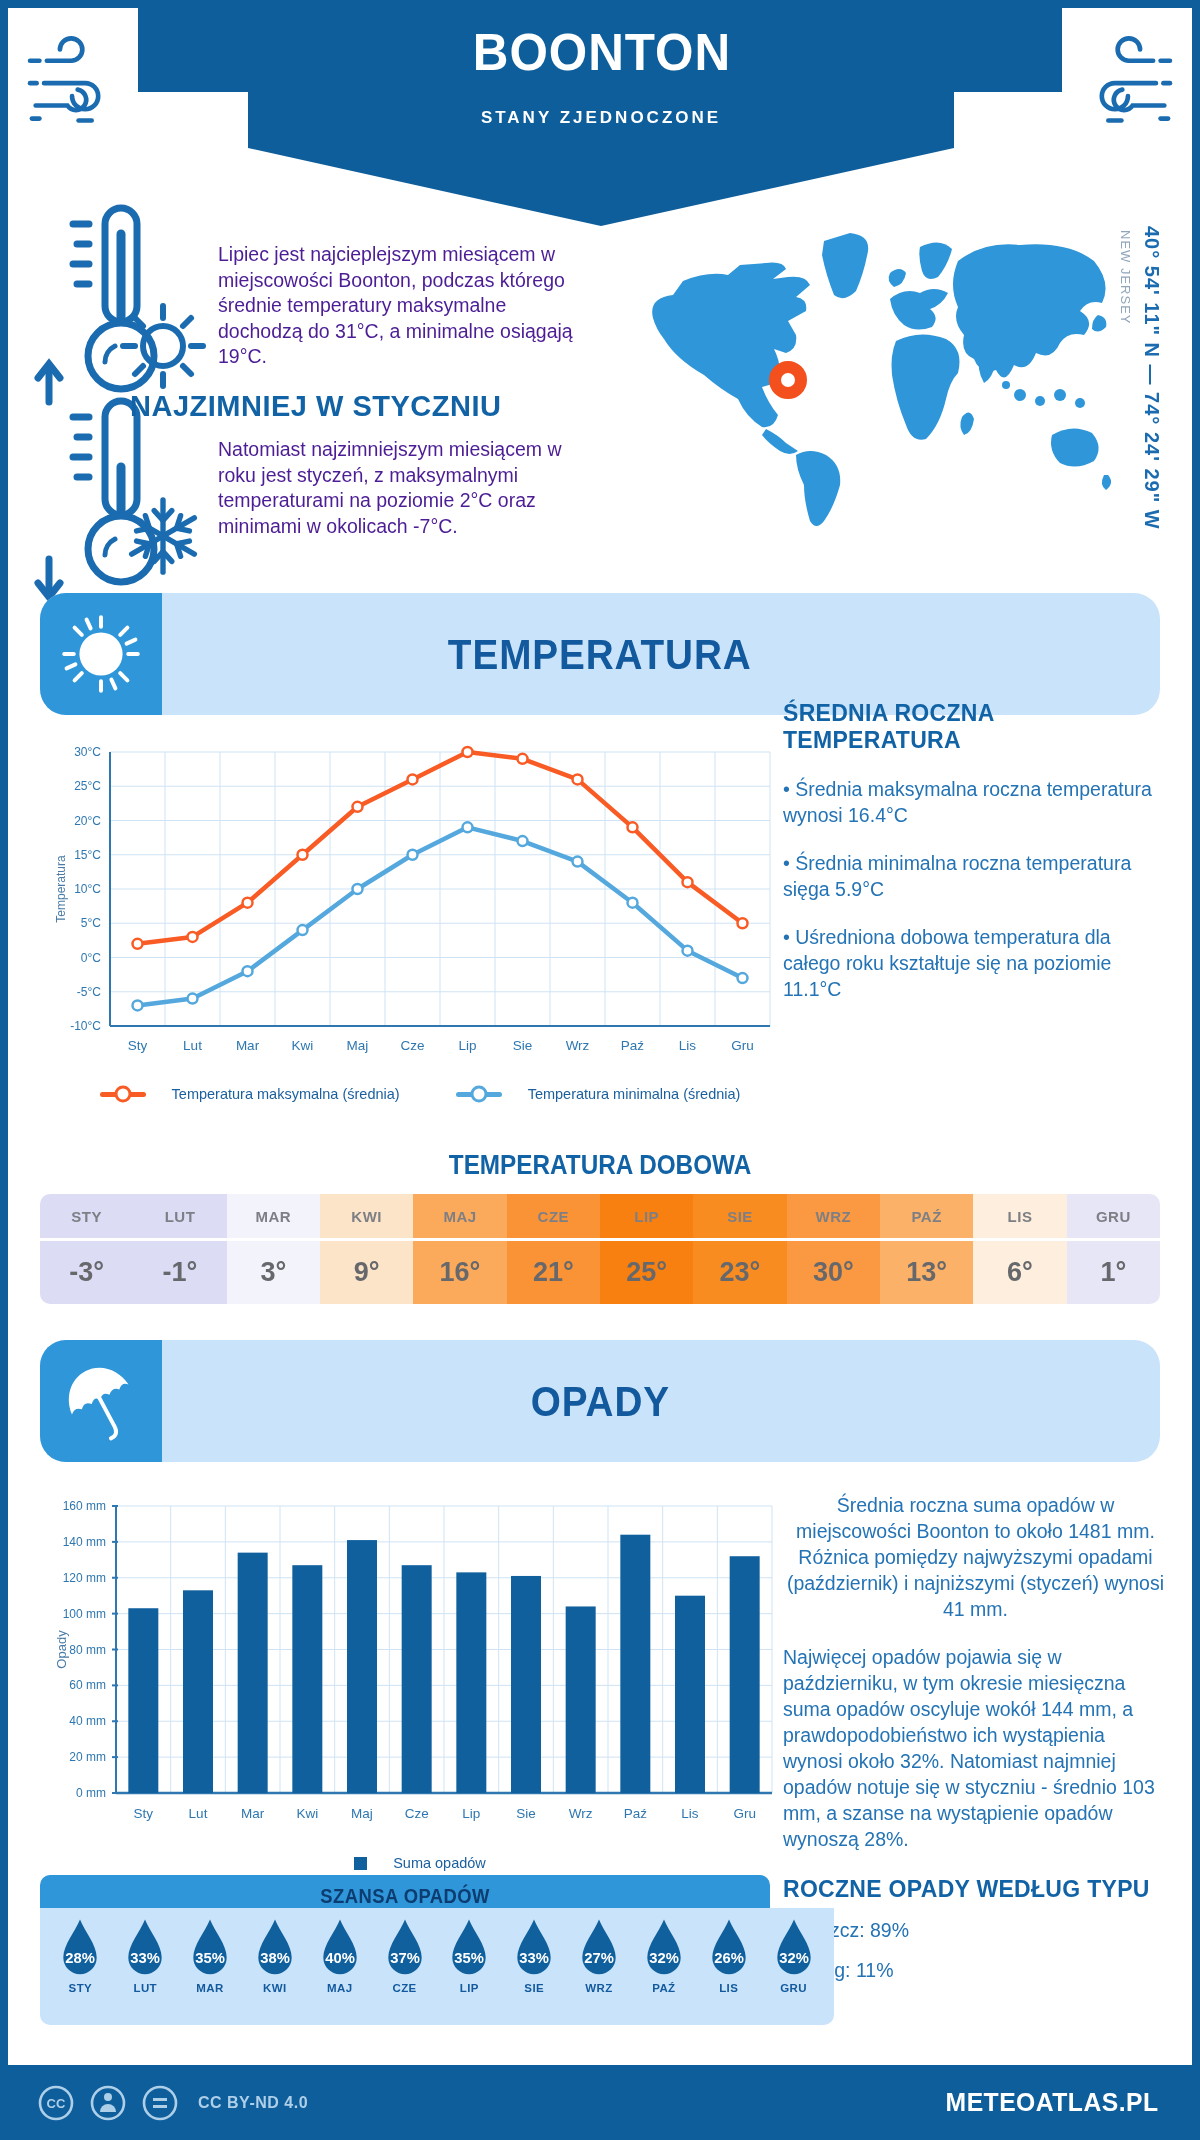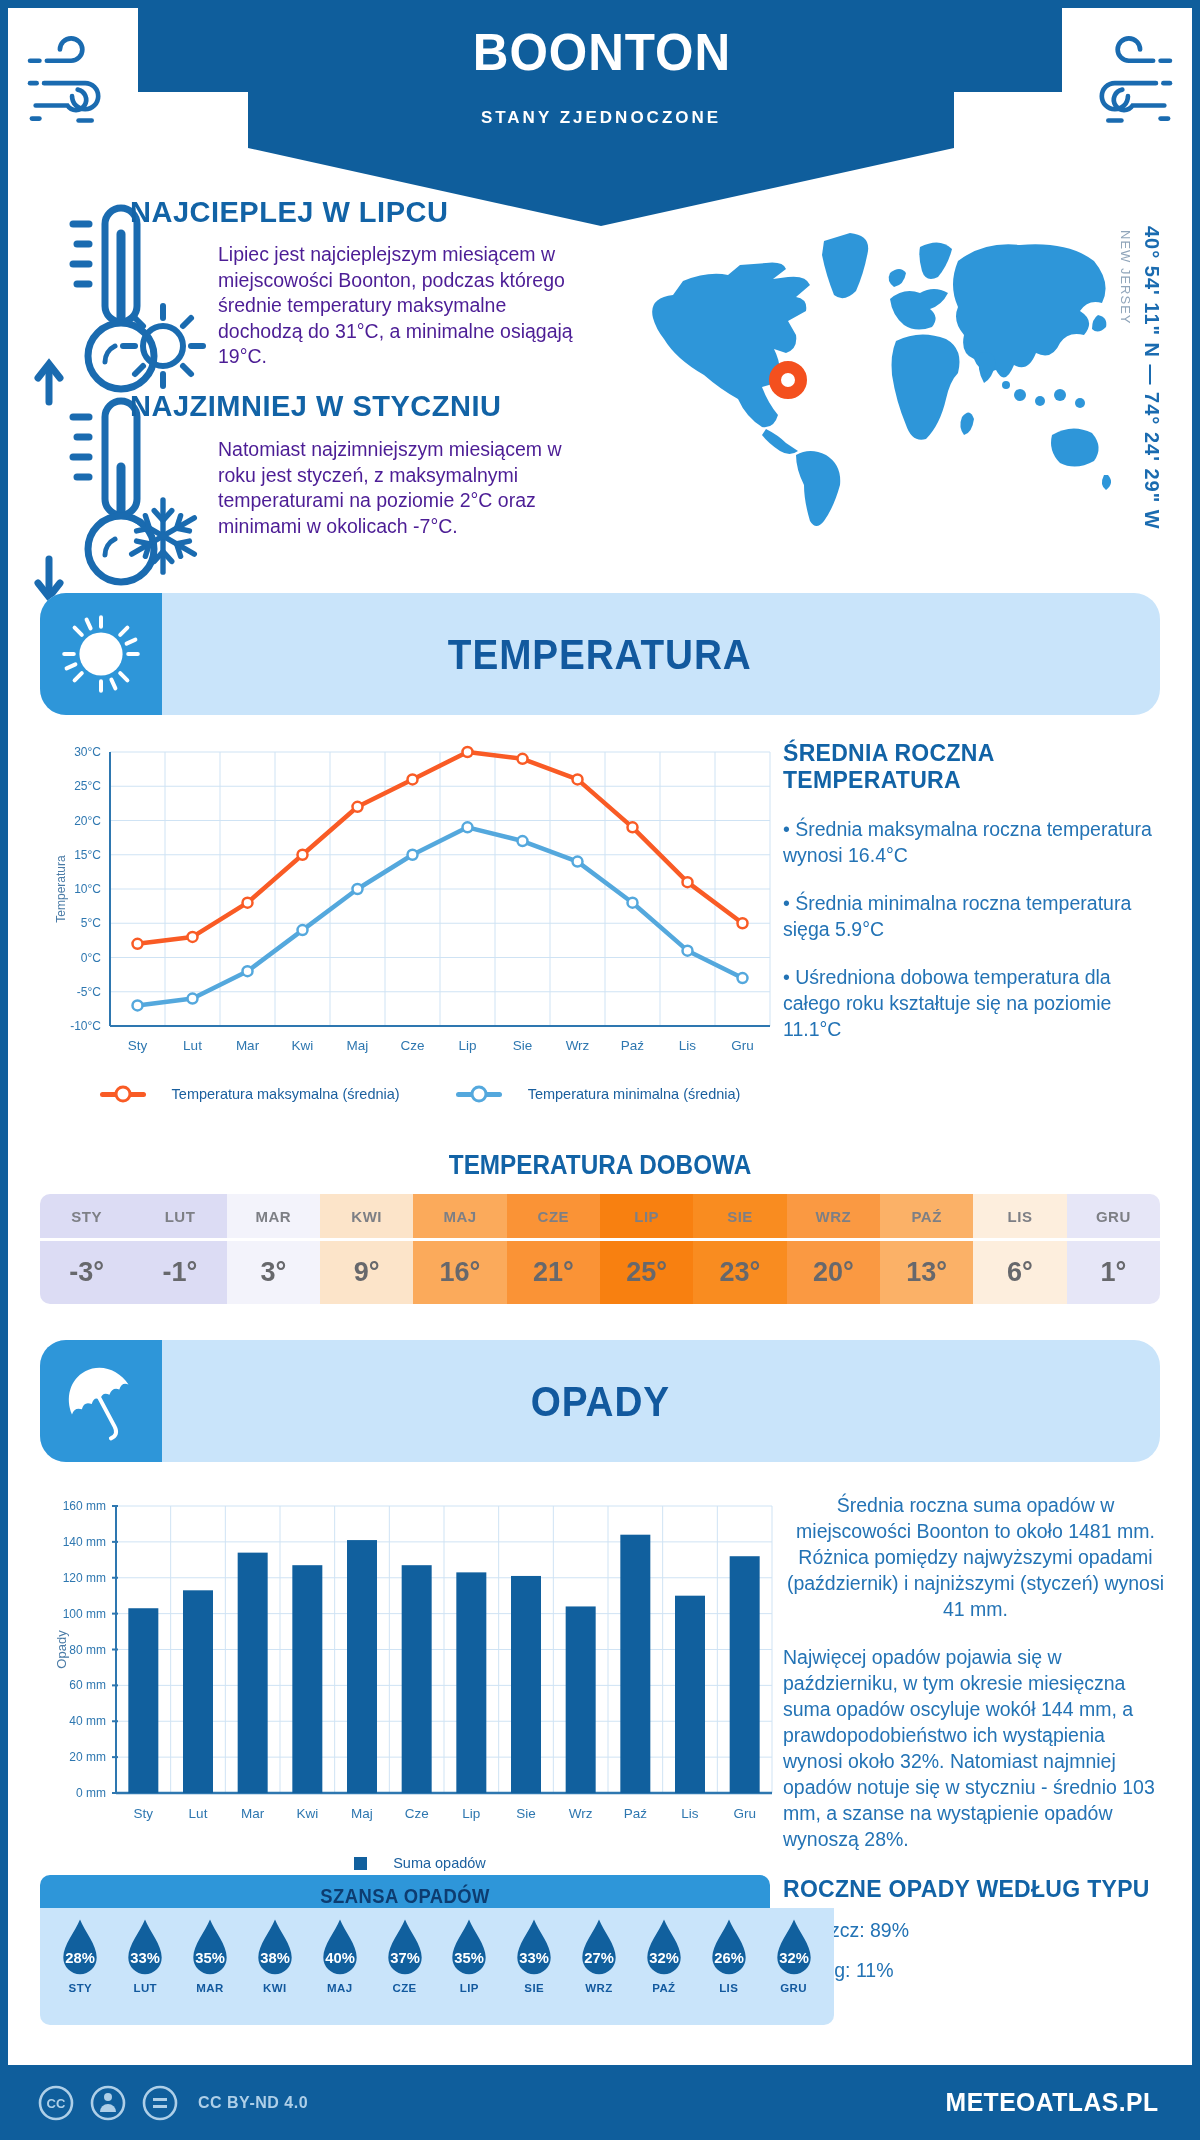--- a/index.html
+++ b/index.html
@@ -38,21 +38,21 @@
     justify-content:center;color:#12599e;font-size:43px;font-weight:800;letter-spacing:1px;}
 
   .chart-block{position:absolute;left:52px;width:736px;}
   .legend{display:flex;justify-content:center;gap:56px;margin-top:14px;align-items:center;}
   .legend-item{display:flex;align-items:center;gap:26px;color:#1a5f9e;font-size:14.5px;}
   .lseg{position:relative;width:46px;height:5px;border-radius:3px;}
   .lring{position:absolute;left:50%;top:50%;width:11px;height:11px;border-radius:50%;background:#fff;
     border:3px solid;transform:translate(-50%,-50%);}
   .lsq{width:13px;height:13px;}
 
-  .annual{position:absolute;left:783px;top:740px;width:385px;}
+  .annual{position:absolute;left:783px;top:700px;width:385px;}
   .annual h3,.bytype h3{margin:0;color:#1263a6;font-size:23px;font-weight:800;letter-spacing:.3px;}
   .annual p,.optext p,.bytype p{margin:22px 0 0 0;color:#2373b5;font-size:19.5px;line-height:26px;}
 
   .daily-heading{position:absolute;left:0;right:0;top:1150px;text-align:center;color:#1263a6;
     font-size:27px;font-weight:800;}
   .dtable{position:absolute;left:40px;top:1194px;width:1120px;border-radius:10px;overflow:hidden;
     display:grid;grid-template-columns:repeat(12,1fr);grid-template-rows:47px 63px;}
   .dtable .cell{display:flex;align-items:center;justify-content:center;}
   .dtable .head{font-size:15px;font-weight:700;color:#7d7f85;border-bottom:3px solid #fff;letter-spacing:.5px;}
   .dtable .val{font-size:27px;font-weight:700;color:#67686c;}
@@ -142,21 +142,20 @@
       <path d="M46 8 V20"></path>
         <path d="M46 76 V88"></path>
         <path d="M6 48 H18"></path>
         <path d="M74 48 H86"></path>
       <path d="M18 20 l8 8"></path>
         <path d="M66 68 l8 8"></path>
         <path d="M74 20 l-8 8"></path>
         <path d="M26 68 l-8 8"></path>
     </svg>
   </span>
-  <div class="h-title" style="left:130px;top:196px;">NAJCIEPLEJ W LIPCU</div>
   <div class="body-text" style="left:218px;top:242px;width:378px;">Lipiec jest najcieplejszym miesiącem w miejscowości Boonton, podczas którego średnie temperatury maksymalne dochodzą do 31°C, a minimalne osiągają 19°C.</div>
 
   <span style="position:absolute;left:33px;top:393px;">
     <svg width="130" height="210" viewBox="0 0 130 210" fill="none" stroke="#1a6bb0" stroke-width="7" stroke-linecap="round">
       <path d="M40 24 h16"></path>
         <path d="M44 44 h12"></path>
         <path d="M40 64 h16"></path>
         <path d="M44 84 h12"></path>
       <rect x="72" y="8" width="32" height="114" rx="16"></rect>
       <path d="M88 74 V118" stroke-width="9"></path>
@@ -355,21 +354,21 @@
       <div class="cell head" style="background: rgb(253, 238, 221);">LIS</div>
       <div class="cell head" style="background: rgb(230, 230, 247);">GRU</div>
       <div class="cell val" style="background: rgb(220, 220, 244);">-3°</div>
       <div class="cell val" style="background: rgb(220, 220, 244);">-1°</div>
       <div class="cell val" style="background: rgb(243, 243, 251);">3°</div>
       <div class="cell val" style="background: rgb(252, 228, 201);">9°</div>
       <div class="cell val" style="background: rgb(251, 170, 91);">16°</div>
       <div class="cell val" style="background: rgb(250, 147, 54);">21°</div>
       <div class="cell val" style="background: rgb(248, 128, 16);">25°</div>
       <div class="cell val" style="background: rgb(249, 140, 32);">23°</div>
-      <div class="cell val" style="background: rgb(250, 153, 66);">20°</div>
+      <div class="cell val" style="background: rgb(250, 153, 66);">30°</div>
       <div class="cell val" style="background: rgb(251, 177, 103);">13°</div>
       <div class="cell val" style="background: rgb(253, 238, 221);">6°</div>
       <div class="cell val" style="background: rgb(230, 230, 247);">1°</div>
     </div>
 
   <div class="section-banner" style="top:1340px;">
     <div class="icon-sq">
       <svg width="96" height="96" viewBox="0 0 120 120">
         <g transform="rotate(-28 60 60)">
           <path d="M60 18 C38 18 22 36 20 58 Q27 51 34 58 Q41 50 48 58 Q55 50 60 58 Q67 50 73 58 Q81 51 87 58 Q94 51 100 58 C98 36 82 18 60 18 Z" fill="#fff"></path>

